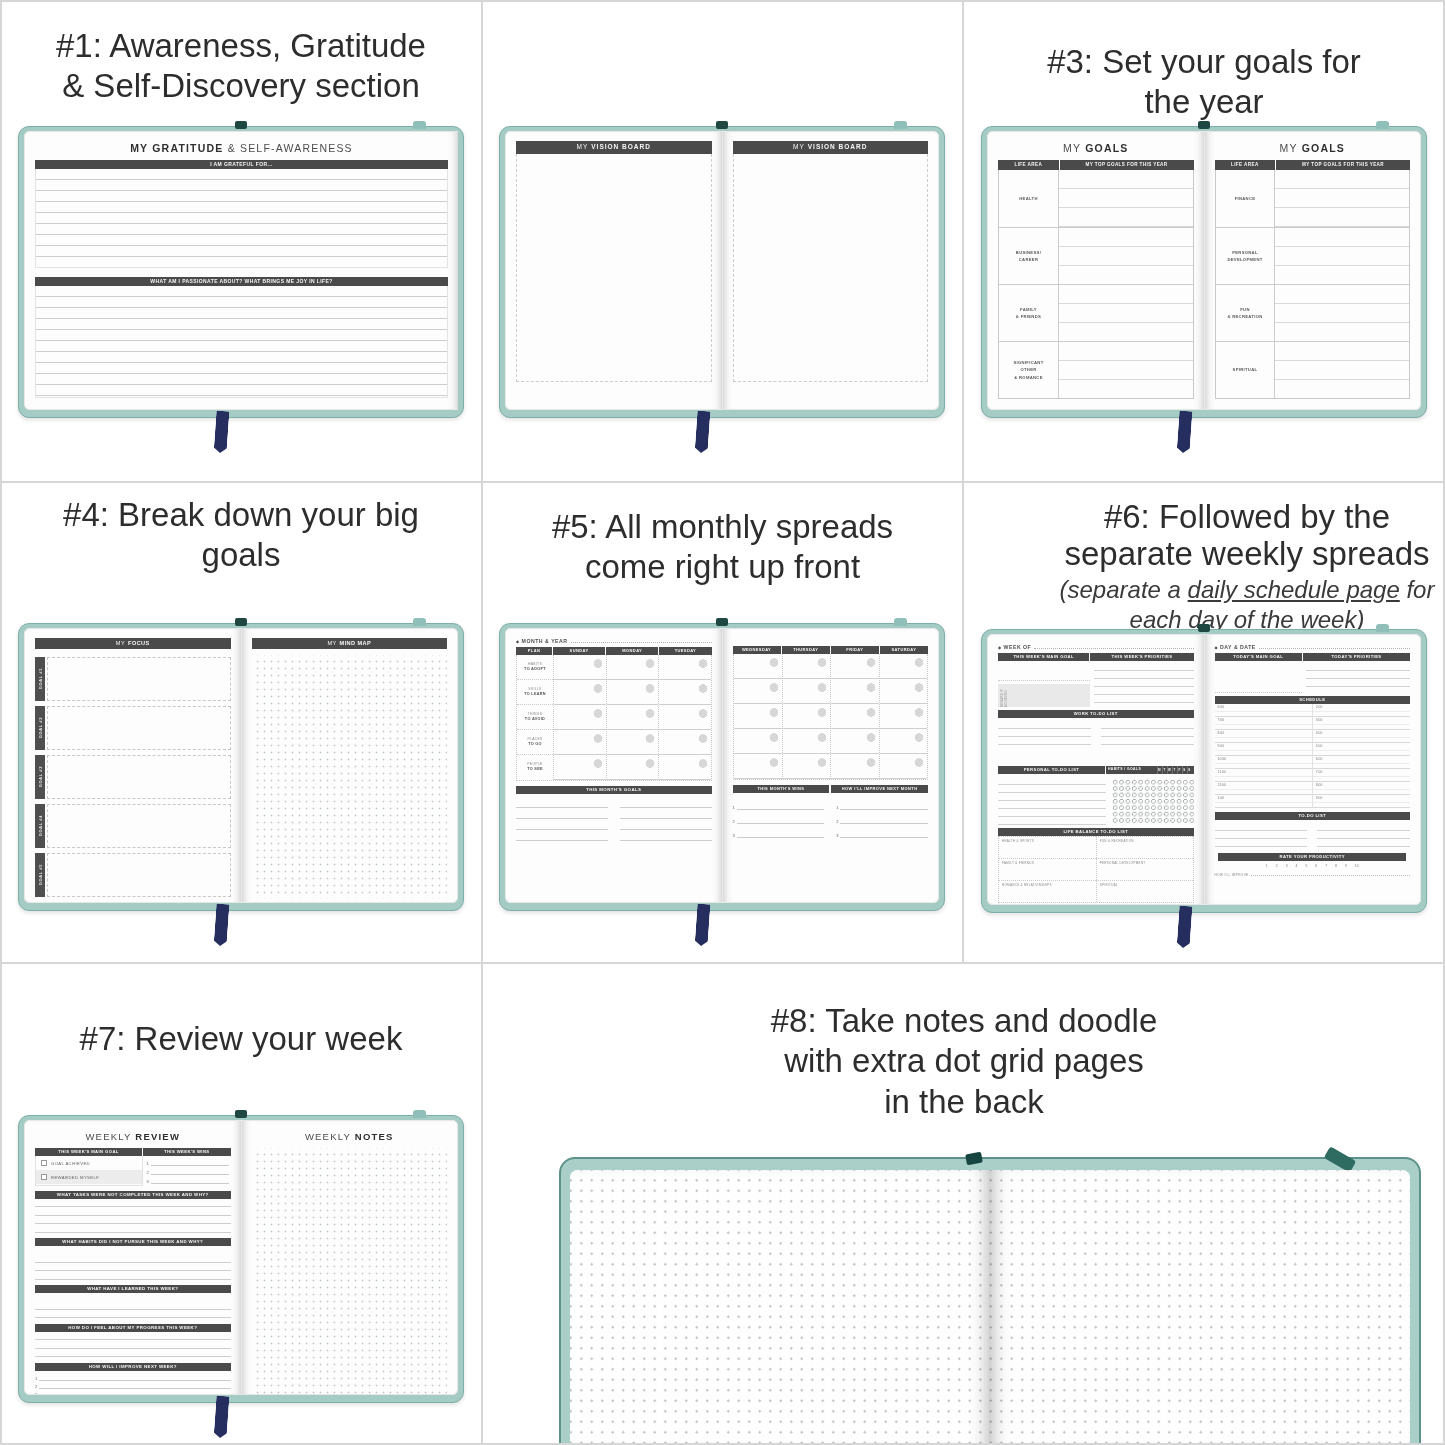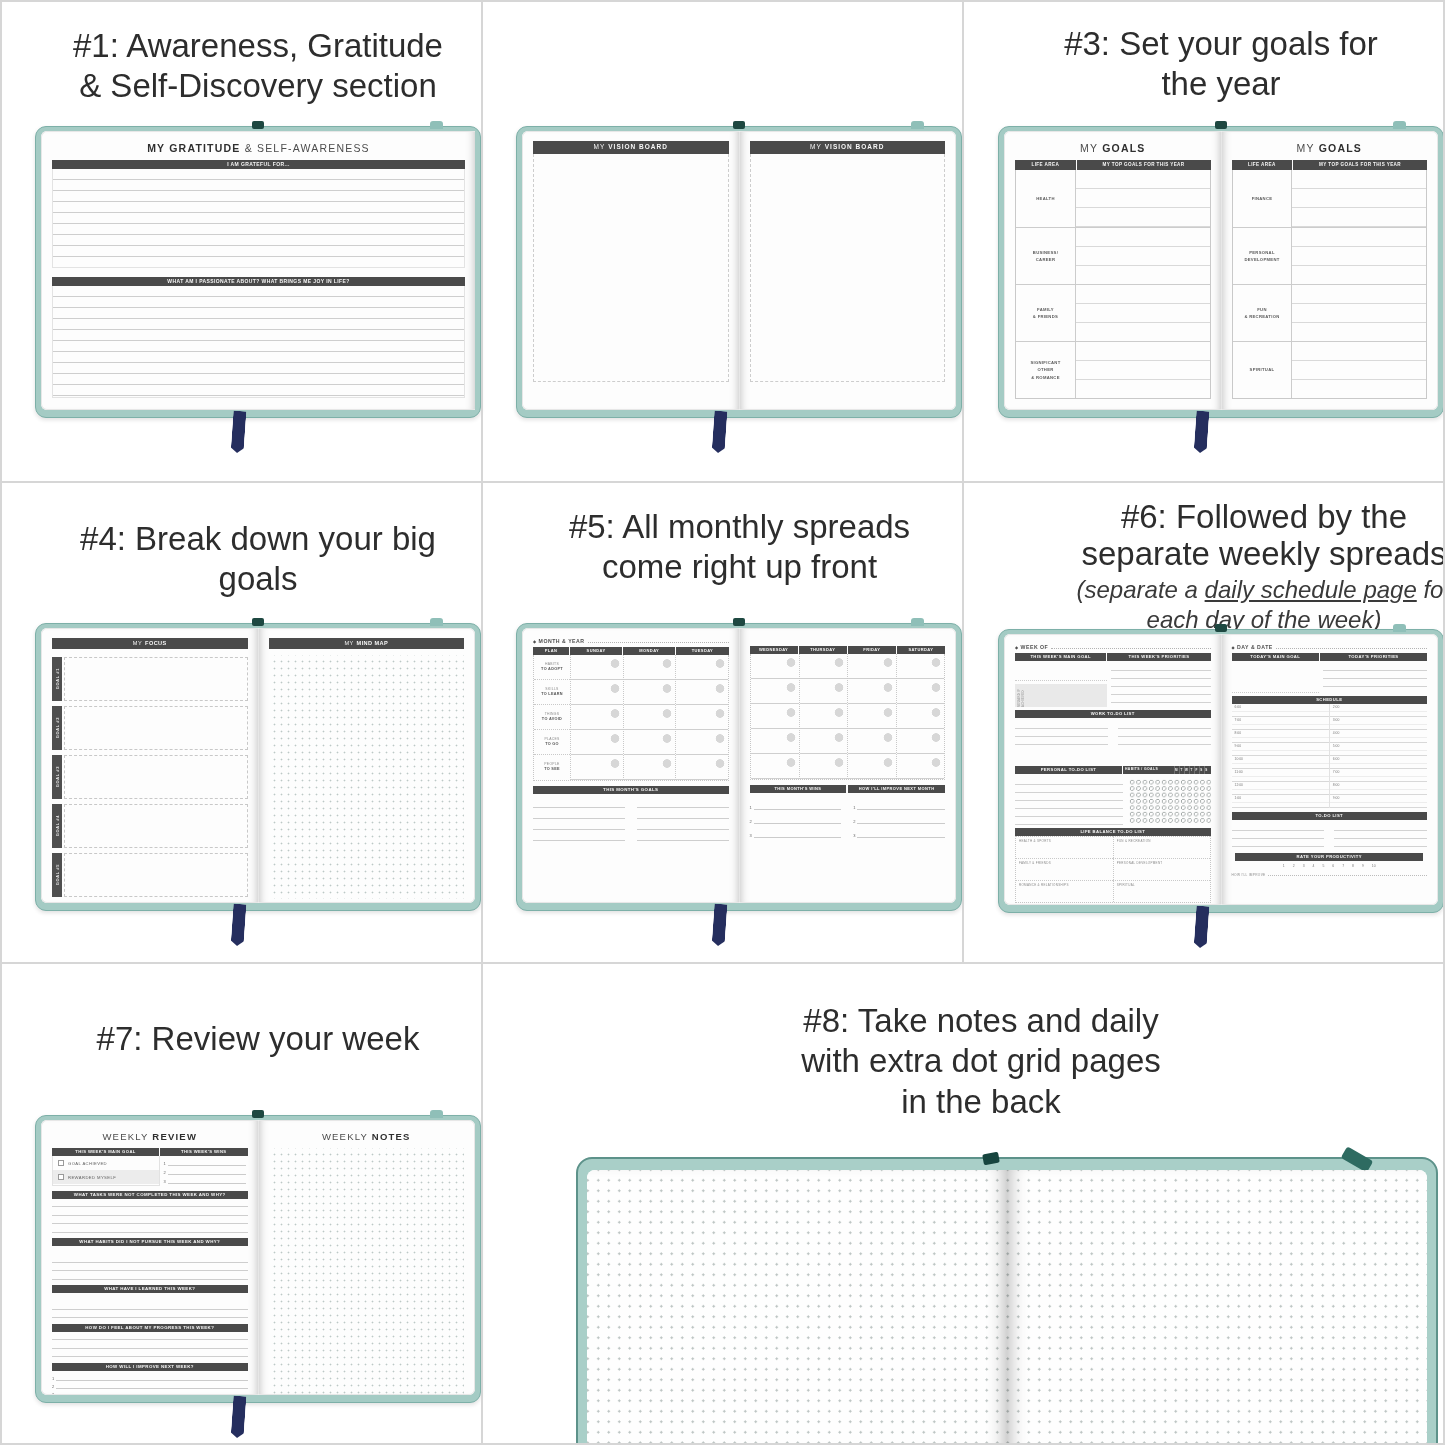--- a/index.html
+++ b/index.html
@@ -1,20 +1,20 @@
 <!DOCTYPE html>
 <html><head>
 <meta charset="utf-8">
 <style>
   * { margin:0; padding:0; box-sizing:border-box; }
   html,body { width:1445px; height:1445px; }
   body { position:relative; background:#ffffff; font-family:"Liberation Sans", sans-serif; overflow:hidden; color:#333; }
   .frame { position:absolute; inset:0; border:2px solid #d6d6d6; pointer-events:none; z-index:50; }
   .gline { position:absolute; background:#d6d6d6; z-index:40; }
-  .cell { position:absolute; overflow:hidden;margin-left:17px; }
+  .cell { position:absolute; overflow:hidden; }
 
   
   .cap { text-align:center; white-space:pre-line; color:#2d2d2d; font-size:33px; line-height:1.22; font-weight:400; }
   .subcap { text-align:center; font-size:24px; font-style:italic; color:#3a3a3a; line-height:1.25; margin-top:2px; position:relative; }
   .subcap .u { text-decoration:underline; }
   .arrow { position:absolute; right:58px; bottom:-26px; font-size:30px; font-style:normal; color:#3a3a3a; font-family:"DejaVu Sans", sans-serif; transform:rotate(8deg); }
 
   
   .nb { position:absolute; }
   .cover { position:absolute; inset:0; background:#a4cbc4; border:1.5px solid #7db0a8; border-radius:11px; box-shadow:0 2px 4px rgba(0,0,0,.12); }
@@ -197,21 +197,21 @@
             <span>VISION BOARD</span>
           </div>
         <div class="vboard"></div>
       </div>
     </div>
     <div class="ribbon"></div>
   </div>
 </div>
 
 <div class="cell" style="left:963px;top:0;width:482px;height:482px;">
-  <div class="cap" style="padding-top:24px;">#3: Set your goals for
+  <div class="cap" style="padding-top:42px;">#3: Set your goals for
 the year</div>
   <div class="nb" style="left:18px;top:126px;width:446px;height:292px;">
     <div class="cover"></div>
     <div class="notch"></div>
     <div class="tabr"></div>
     <div class="pages">
       <div class="page pl">
         <div class="ptitle"><span class="tl">MY</span><span class="tb"> GOALS</span></div>
         <div class="g3h">
           <div class="bar">LIFE AREA</div>
@@ -266,21 +266,21 @@
               <div class="g3g"></div>
             </div>
           </div>
       </div>
     </div>
     <div class="ribbon"></div>
   </div>
 </div>
 
 <div class="cell" style="left:0;top:483px;width:482px;height:479px;">
-  <div class="cap" style="padding-top:36px;">#4: Break down your big
+  <div class="cap" style="padding-top:12px;">#4: Break down your big
 goals</div>
   <div class="nb" style="left:18px;top:140px;width:446px;height:288px;">
     <div class="cover"></div>
     <div class="notch"></div>
     <div class="tabr"></div>
     <div class="pages">
       <div class="page pl">
         <div class="bar" style="height:11px;font-size:5.6px;gap:3px;margin-bottom:8px;">
             <span style="font-weight:400">MY</span> 
             <span>FOCUS</span>
@@ -638,21 +638,21 @@
       <div class="page pr">
         <div class="ptitle" style="font-size:9.5px;"><span class="tl">WEEKLY</span><span class="tb"> NOTES</span></div>
         <div class="dots" style="height:246px;"></div>
       </div>
     </div>
     <div class="ribbon"></div>
   </div>
 </div>
 
 <div class="cell" style="left:483px;top:963px;width:962px;height:482px;">
-  <div class="cap" style="padding-top:38px;">#8: Take notes and daily
+  <div class="cap" style="padding-top:38px;">#8: Take notes and doodle
 with extra dot grid pages
 in the back</div>
   <div class="nb" style="left:76px;top:194px;width:862px;height:310px;">
     <div class="cover8"></div>
     <div class="notch8"></div>
     <div class="strap"></div>
     <div class="pages8">
       <div class="page8 l"></div>
       <div class="page8 r"></div>
     </div>

